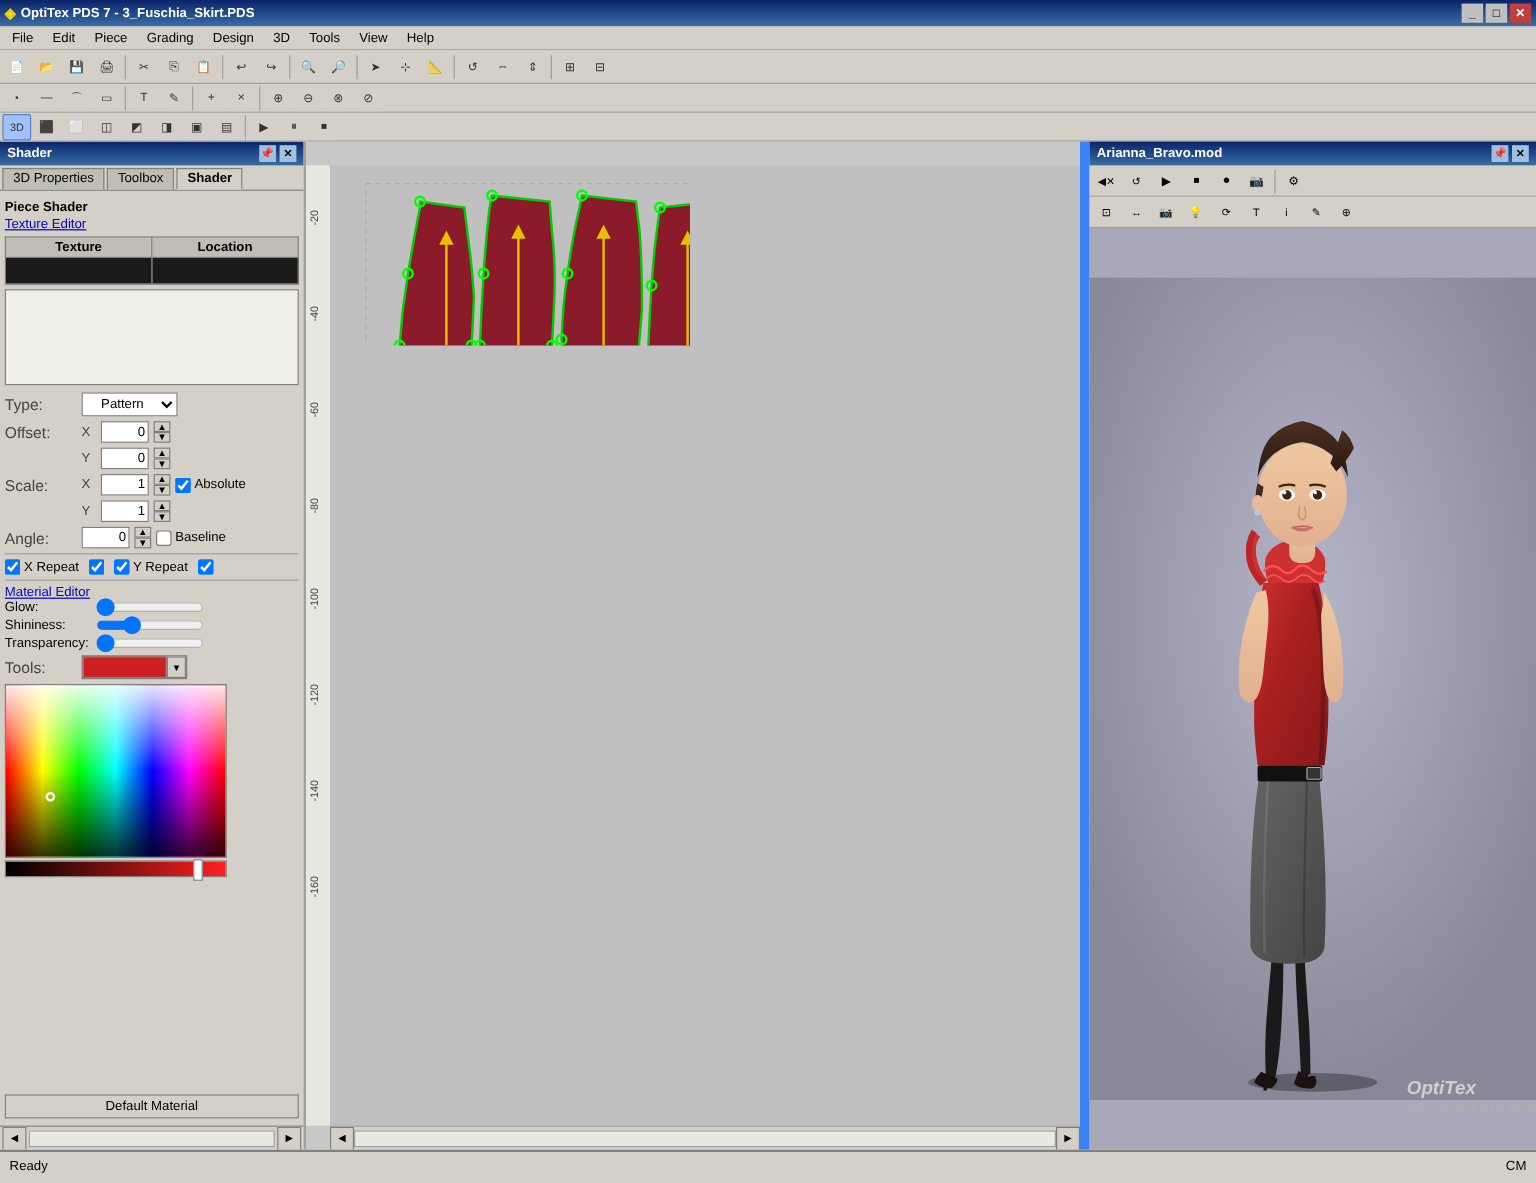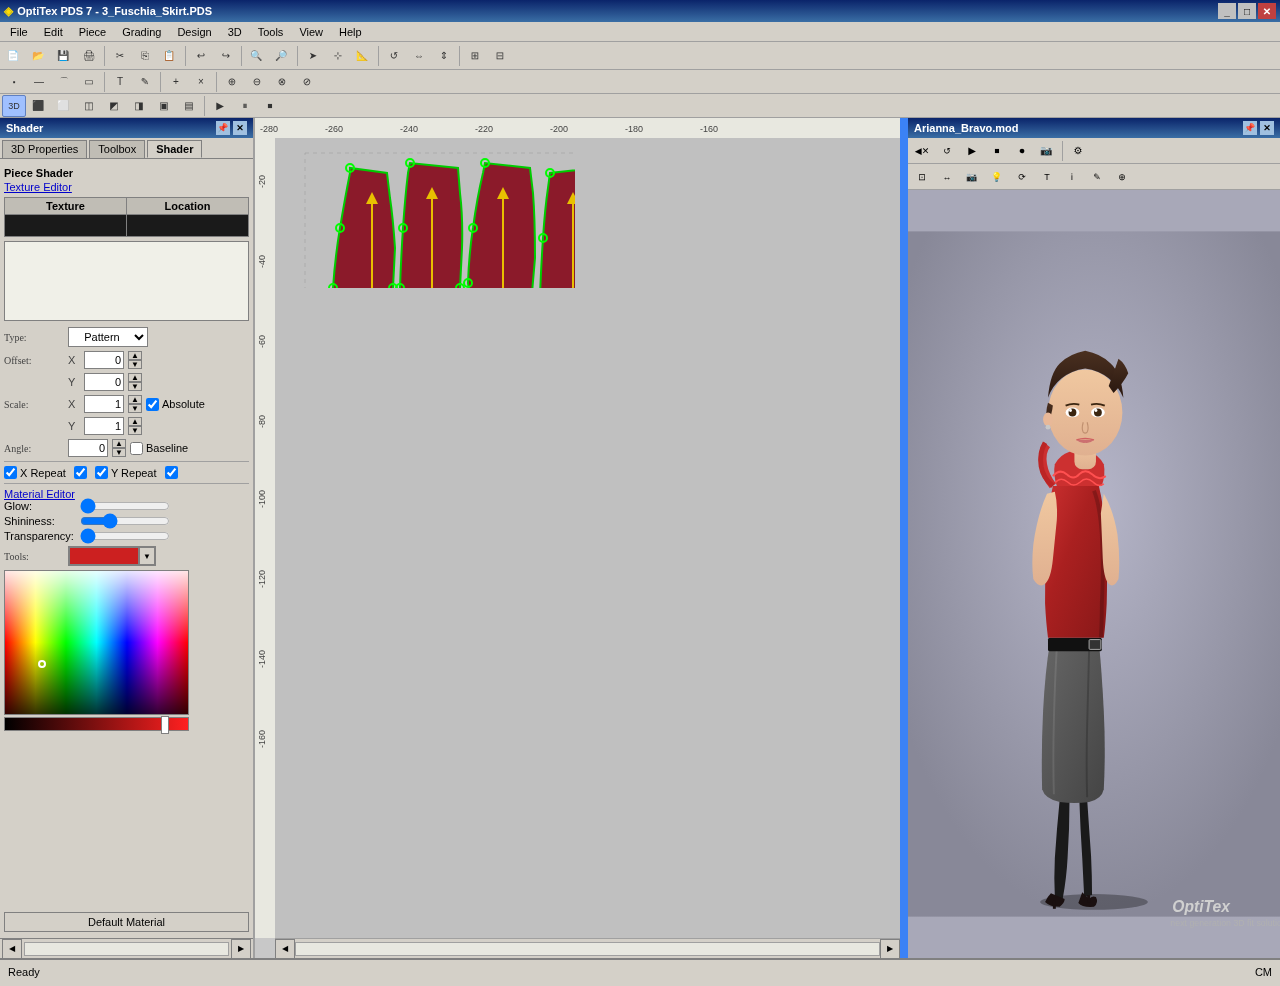--- a/index.html
+++ b/index.html
@@ -108,21 +108,21 @@
     #texture-preview-area {
       width: 100%; height: 80px;
       background: #f0f0e8; border: 1px solid #808080;
       margin-bottom: 6px;
     }
 
     
     .form-row {
       display: flex; align-items: center; margin-bottom: 4px; gap: 4px;
     }
-    .form-label { min-width: 60px; font-size: 10px; color: #444; font-family: Liberation Serif, serif; }
+    .form-label { min-width: 60px; font-size: 13px; color: #444; }
     .form-label-sm { min-width: 12px; font-size: 11px; color: #444; }
     select.form-select {
       height: 20px; font-size: 11px; background: #fff; border: 1px solid #808080;
       padding: 0 2px;
       text-align: center;
     }
     input.form-input {
       width: 40px; height: 18px; font-size: 11px; border: 1px solid #808080;
       background: white; padding: 0 2px; text-align: right;
     }
@@ -595,32 +595,20 @@
       <div class="panel-scroll-h">
         <button class="scroll-btn">◀</button>
         <div class="scroll-track"></div>
         <button class="scroll-btn">▶</button>
       </div>
     </div>
   </div>
 
   <div id="canvas-area">
 
-    <div id="ruler-top">
-      <svg width="100%" height="20">
-        <rect width="100%" height="20" fill="#e8e8e0"></rect>
-        <text x="5" y="14" font-size="9" fill="#444">-280</text>
-        <text x="70" y="14" font-size="9" fill="#444">-260</text>
-        <text x="145" y="14" font-size="9" fill="#444">-240</text>
-        <text x="220" y="14" font-size="9" fill="#444">-220</text>
-        <text x="295" y="14" font-size="9" fill="#444">-200</text>
-        <text x="370" y="14" font-size="9" fill="#444">-180</text>
-        <text x="445" y="14" font-size="9" fill="#444">-160</text>
-      </svg>
-    </div>
 
     <div id="ruler-left">
       <svg width="20" height="100%">
         <rect width="20" height="100%" fill="#e8e8e0"></rect>
         <text x="10" y="50" font-size="9" fill="#444" transform="rotate(-90, 10, 50)">-20</text>
         <text x="10" y="130" font-size="9" fill="#444" transform="rotate(-90, 10, 130)">-40</text>
         <text x="10" y="210" font-size="9" fill="#444" transform="rotate(-90, 10, 210)">-60</text>
         <text x="10" y="290" font-size="9" fill="#444" transform="rotate(-90, 10, 290)">-80</text>
         <text x="10" y="370" font-size="9" fill="#444" transform="rotate(-90, 10, 370)">-100</text>
         <text x="10" y="450" font-size="9" fill="#444" transform="rotate(-90, 10, 450)">-120</text>

